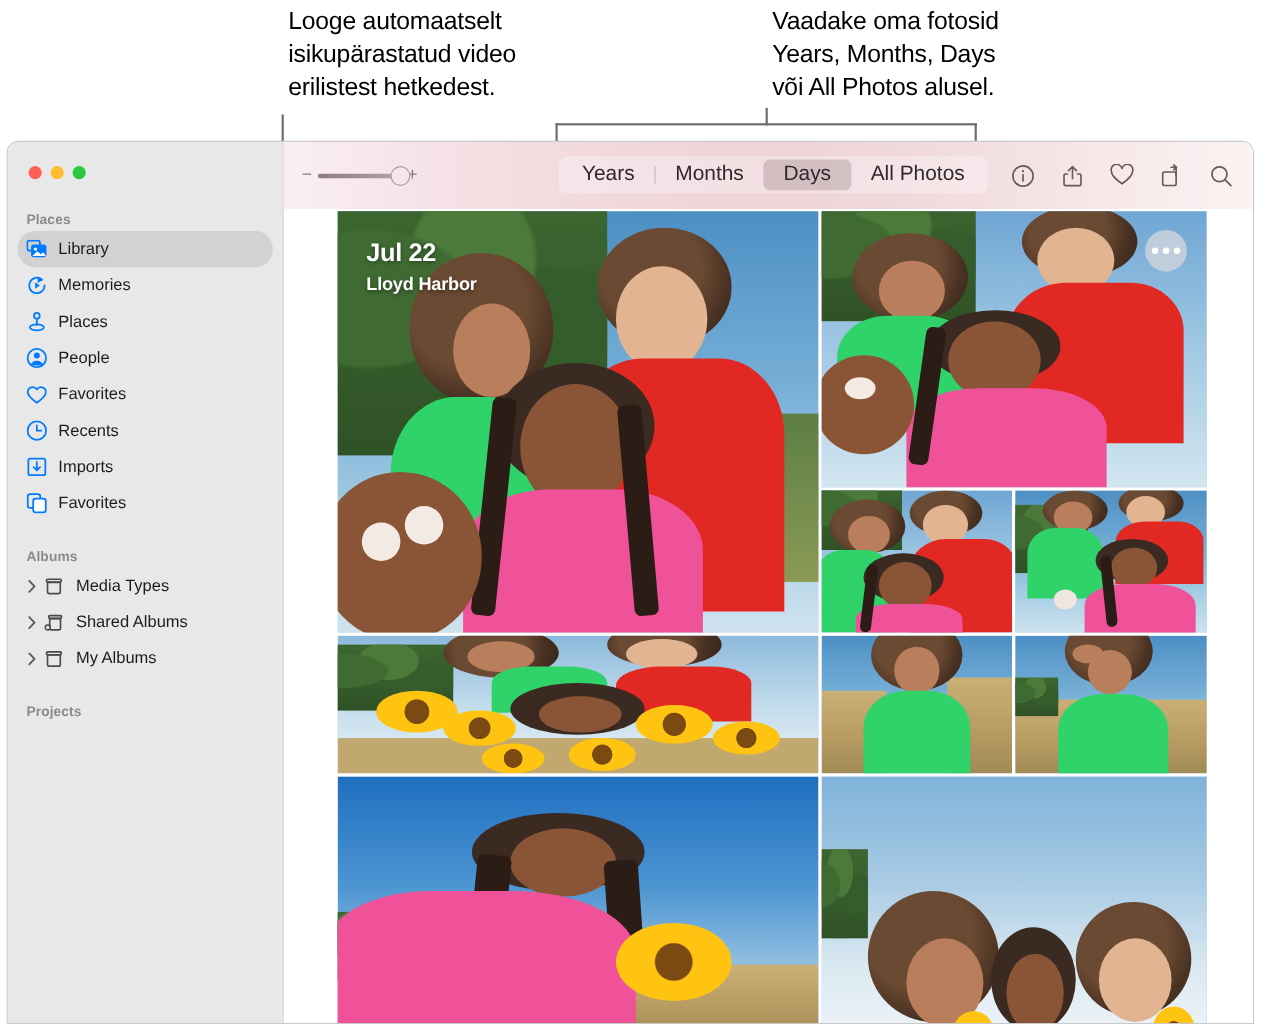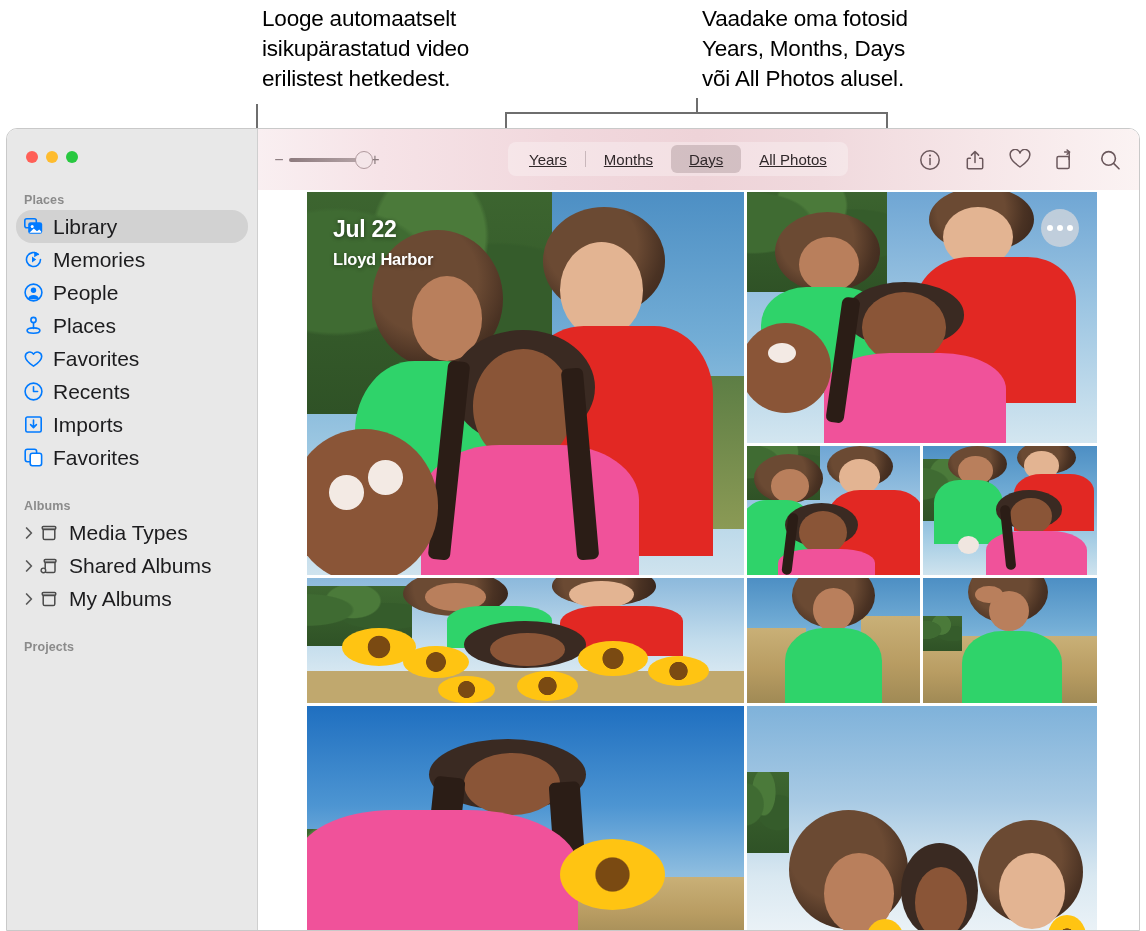--- a/index.html
+++ b/index.html
@@ -74,21 +74,21 @@
   #sec-albums   { margin-top: 25px; }
   #sec-projects { margin-top: 25px; }
 
   .sb-list { list-style: none; }
   .sb-item {
     display: flex; align-items: center;
     height: 33px;
     margin: 0 9px;
     padding-left: 5px;
     border-radius: 16px;
-    font-size: 21px;
+    font-size: 15px;
     color: #1c1c1e;
     cursor: default;
   }
   .sb-item.selected { background: #d2d2d2; }
   .sb-ico {
     width: 24px; height: 20px;
     display: flex; align-items: center; justify-content: center;
     margin-right: 8px; flex: 0 0 24px;
   }
   .sb-ico svg { display: block; }
@@ -131,24 +131,23 @@
     position: absolute; left: 250px; top: 13px;
     height: 34px;
     display: flex; align-items: center;
     background: rgba(255,255,255,0.30);
     border-radius: 8px;
     padding: 3px;
   }
   .seg-btn {
     height: 28px; padding: 0 18px;
     display: flex; align-items: center; justify-content: center;
-    font-size: 15px; color: #30282a;
+    font-size: 19px; color: #30282a;
     border-radius: 6px; cursor: default;
     position: relative;
-    text-decoration: underline;
   }
   .seg-btn.active { background: rgba(135,112,117,0.30); font-weight: normal; }
   .seg-div {
     width: 1px; height: 16px; background: rgba(120,100,105,0.35);
   }
 
   
   #toolbar-icons {
     position: absolute; right: 18px; top: 0;
     height: 61px; display: flex; align-items: center; gap: 23px;
@@ -273,37 +272,37 @@
               <path d="M10.2 1.4 L15.3 4.3 L10.2 7.2 Z" fill="#007aff"></path>
               <path d="M8 6.6 L12.2 9.5 L8 12.4 Z" fill="#007aff"></path>
             </svg>
           </span>
           <span class="sb-label">Memories</span>
         </li>
 
         <li class="sb-item">
           <span class="sb-ico">
             <svg width="19" height="19" viewBox="0 0 19 19">
+              <circle cx="9.5" cy="4" r="2.6" fill="none" stroke="#007aff" stroke-width="1.6"></circle>
+              <path d="M9.5 6.8 V12.4" stroke="#007aff" stroke-width="1.6" stroke-linecap="round"></path>
+              <ellipse cx="9.5" cy="14.6" rx="6.4" ry="2.7" fill="none" stroke="#007aff" stroke-width="1.6"></ellipse>
+            </svg>
+          </span>
+          <span class="sb-label">Places</span>
+        </li>
+
+        <li class="sb-item">
+          <span class="sb-ico">
+            <svg width="19" height="19" viewBox="0 0 19 19">
               <circle cx="9.5" cy="9.5" r="8.4" fill="none" stroke="#007aff" stroke-width="1.6"></circle>
               <circle cx="9.5" cy="7.2" r="2.7" fill="#007aff"></circle>
               <path d="M3.6 16.2a6.2 6.2 0 0 1 11.8 0" fill="#007aff"></path>
             </svg>
           </span>
           <span class="sb-label">People</span>
-        </li>
-
-        <li class="sb-item">
-          <span class="sb-ico">
-            <svg width="19" height="19" viewBox="0 0 19 19">
-              <circle cx="9.5" cy="4" r="2.6" fill="none" stroke="#007aff" stroke-width="1.6"></circle>
-              <path d="M9.5 6.8 V12.4" stroke="#007aff" stroke-width="1.6" stroke-linecap="round"></path>
-              <ellipse cx="9.5" cy="14.6" rx="6.4" ry="2.7" fill="none" stroke="#007aff" stroke-width="1.6"></ellipse>
-            </svg>
-          </span>
-          <span class="sb-label">Places</span>
         </li>
 
         <li class="sb-item">
           <span class="sb-ico">
             <svg width="19" height="18" viewBox="0 0 19 18">
               <path d="M9.5 16.2C4.2 12.5 1.3 9.9 1.3 6.4A4.4 4.4 0 0 1 9.5 4.2 4.4 4.4 0 0 1 17.7 6.4C17.7 9.9 14.8 12.5 9.5 16.2Z" fill="none" stroke="#007aff" stroke-width="1.6" stroke-linejoin="round"></path>
             </svg>
           </span>
           <span class="sb-label">Favorites</span>
         </li>

